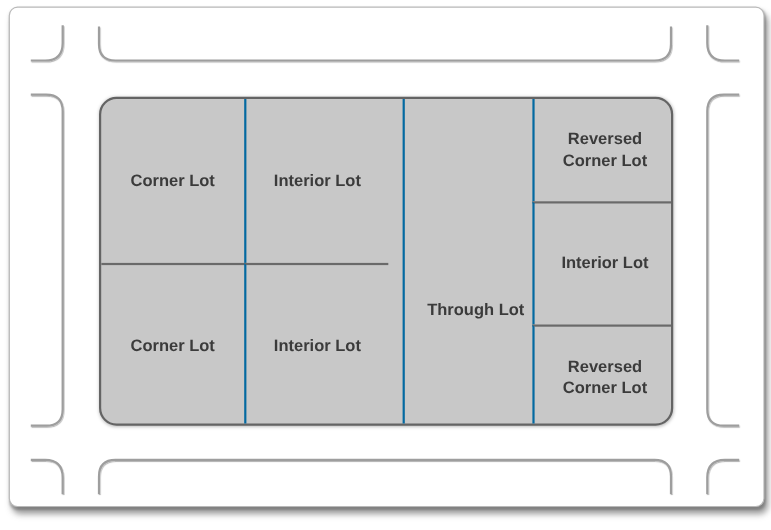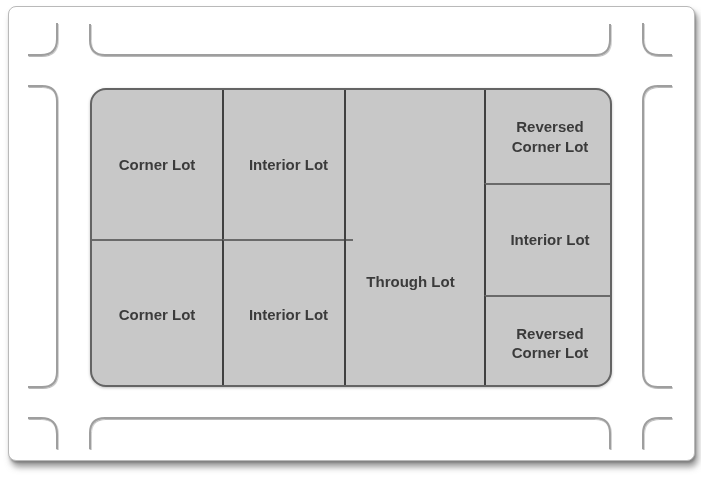--- a/index.html
+++ b/index.html
@@ -64,29 +64,29 @@
     align-items: center;
     justify-content: center;
     text-align: center;
     box-sizing: border-box;
     padding: 0 14px;
     color: #3b3b3b;
     font-size: 15px;
     font-weight: 600;
     line-height: 1.3;
   }
-  .bl { border-left: 2px solid #404040; }
+  .bl { border-left: 2px solid #0369a1; }
   .bt { border-top: 2px solid #6a6a6a; }
 
   
   .c1a { left: 0;     top: 0;     width: 130px; height: 149px; }
   .c1b { left: 0;     top: 149px; width: 130px; height: 150px; }
   .c2a { left: 130px; top: 0;     width: 131px; height: 149px; }
   .c2b { left: 130px; top: 149px; width: 131px; height: 150px; }
-  .c3  { left: 252px; top: 0;     width: 131px; height: 384px; }
+  .c3  { left: 274px; top: 0;     width: 131px; height: 384px; }
   .c4a { left: 392px; top: 0;     width: 130px; height: 93px;  }
   .c4b { left: 392px; top: 93px;  width: 130px; height: 112px; }
   .c4c { left: 392px; top: 205px; width: 130px; height: 94px;  }
 </style>
 </head>
 <body>
 
 <div class="canvas">
 
   <div class="page"></div>

